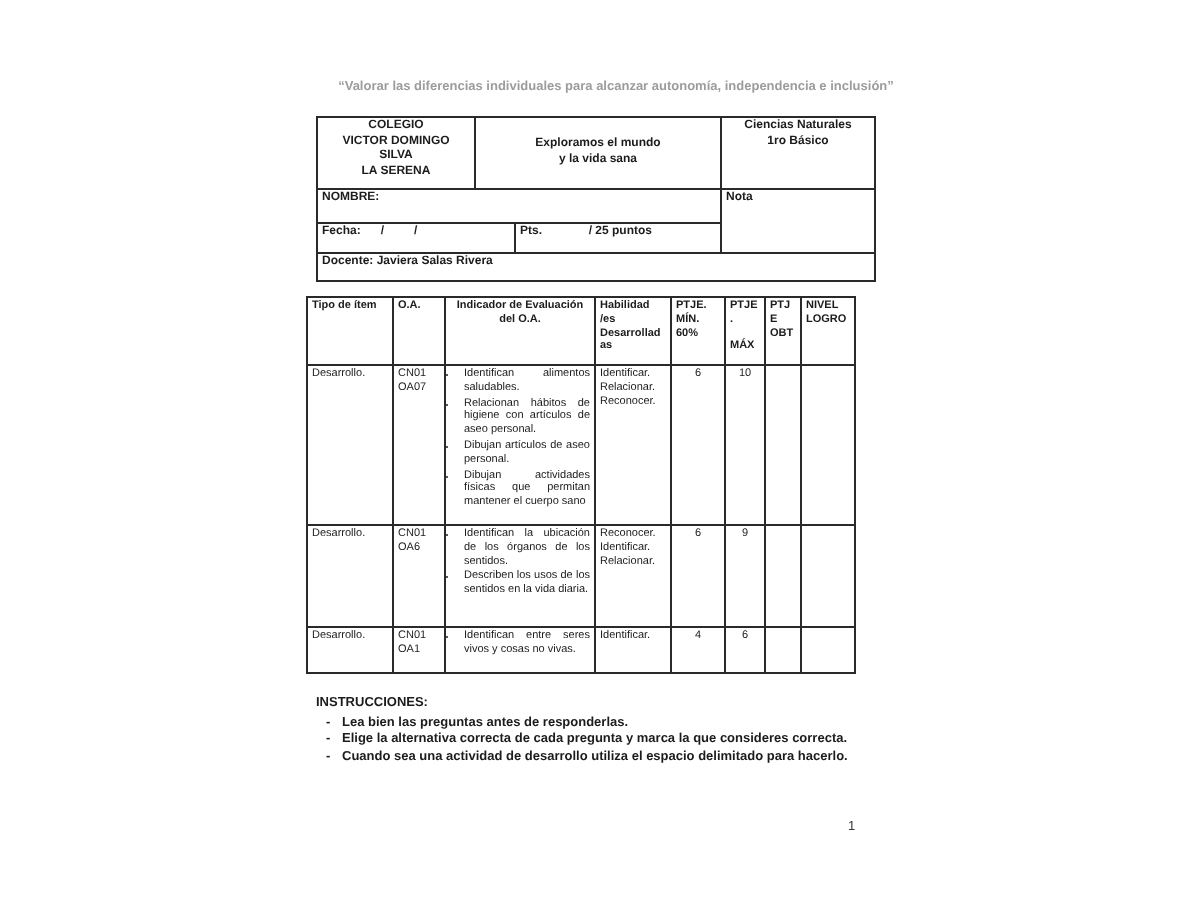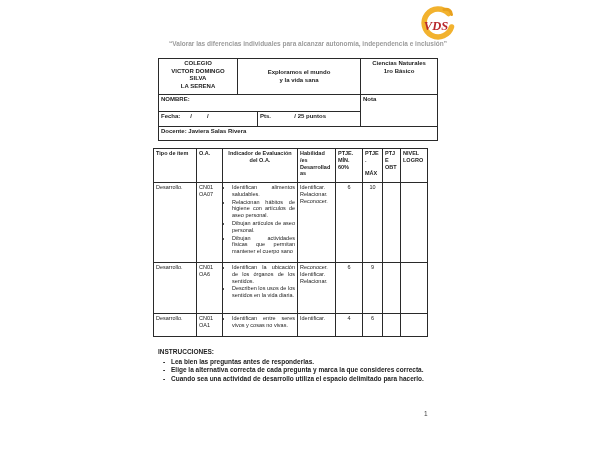--- a/index.html
+++ b/index.html
@@ -53,27 +53,20 @@
   .instructions li { position: relative; padding-left: 13px; }
   .instructions li::before { content: "-"; position: absolute; left: 5px; top: 0; }
 
   .page-number { position: absolute; left: 424px; top: 410px; font-size: 6.5px; color: #3a3a3a; }
 </style>
 </head>
 <body>
 
 <div class="page">
 
-  <div class="logo">
-    <svg viewBox="0 0 40 42" width="40" height="42">
-      <path d="M 32.5 8.5 A 14 14 0 1 0 35.5 22" fill="none" stroke="#F2B22E" stroke-width="5.5" stroke-linecap="round"></path>
-      <path d="M 28 4.5 Q 35 3.5 35.5 9.5" fill="none" stroke="#E8A01C" stroke-width="3" stroke-linecap="round"></path>
-      <text x="20" y="25" text-anchor="middle" font-family="Liberation Serif, serif" font-size="12.5" font-style="italic" font-weight="bold" fill="#B8272C">VDS</text>
-    </svg>
-  </div>
 
   <div class="quote">“Valorar las diferencias individuales para alcanzar autonomía, independencia e inclusión”</div>
 
   <table class="id-table">
     <colgroup>
         <col style="width:79px">
         <col style="width:20px">
         <col style="width:103px">
         <col style="width:77px">
       </colgroup>

